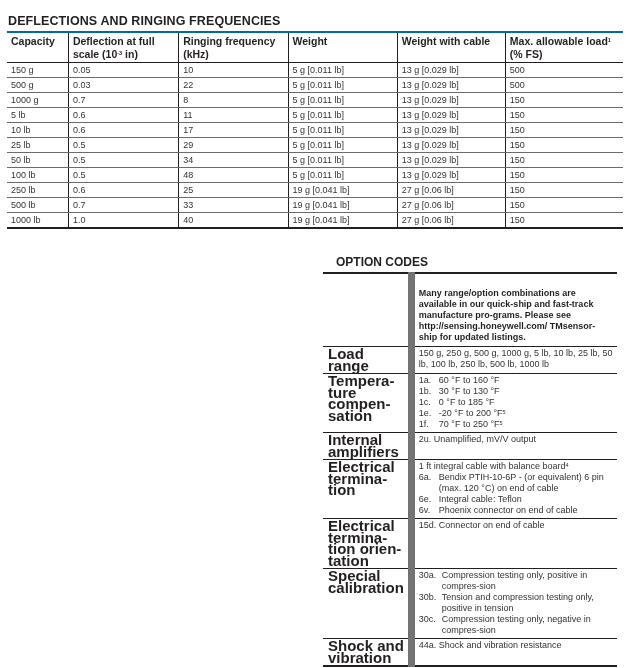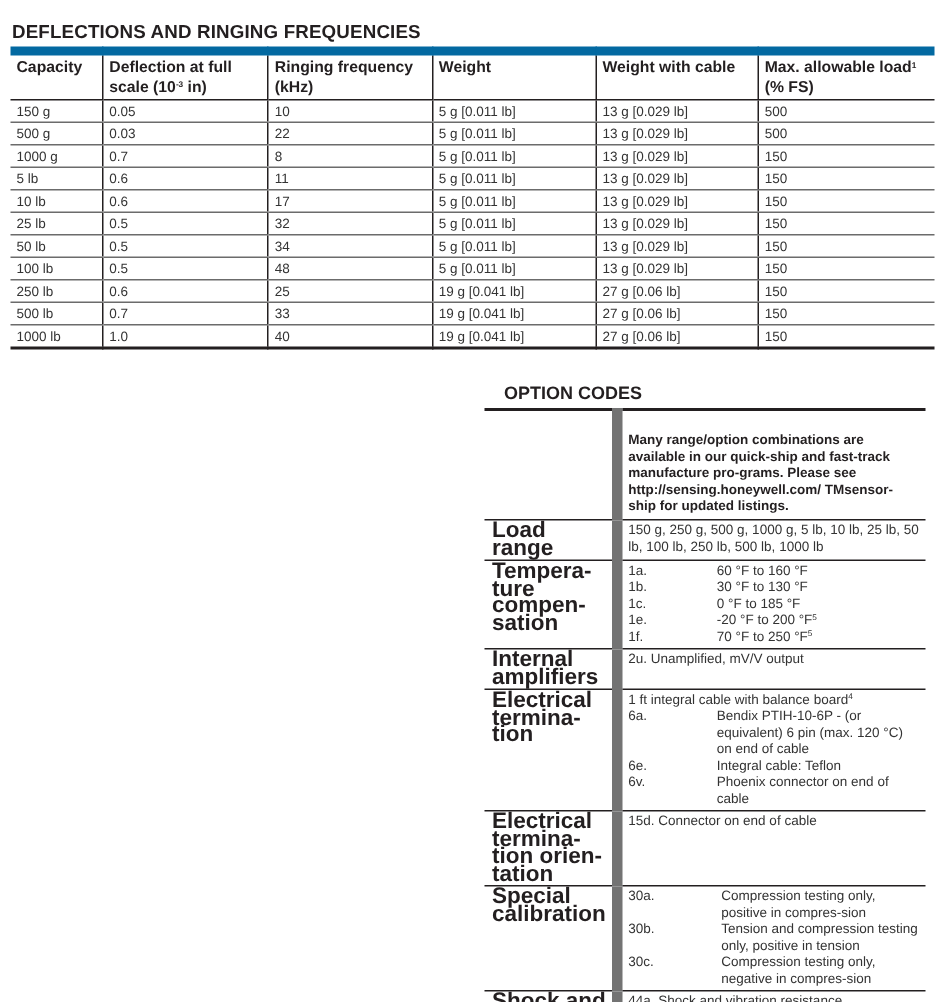--- a/index.html
+++ b/index.html
@@ -7,21 +7,21 @@
     width: 629px; height: 668px; position: relative; overflow: hidden;
     font-family: "Liberation Sans", sans-serif; color: #231f20;
   }
   .title1 {
     position: absolute; left: 8px; top: 14px;
     font-weight: bold; font-size: 12.5px; letter-spacing: 0.1px;
   }
   table.defl {
     position: absolute; left: 7px; top: 31px; width: 616px;
     border-collapse: collapse; font-size: 9px;
-    border-top: 6px solid #0369a1; border-bottom: 2px solid #231f20;
+    border-top: 2px solid #0369a1; border-bottom: 2px solid #231f20;
   }
   table.defl th {
     text-align: left; font-weight: bold; font-size: 10.5px; line-height: 12.5px;
     padding: 2px 4px 2px 4px; vertical-align: top;
     border-bottom: 1.2px solid #231f20;
   }
   table.defl td {
     padding: 0 4px; height: 14px; line-height: 14px;
     border-bottom: 1px solid #6b6b6b; color: #333;
   }
@@ -43,21 +43,21 @@
   }
   table.opt td {
     vertical-align: top; border-bottom: 1px solid #231f20;
     padding: 1px 4px 2px 4px; line-height: 11px;
   }
   table.opt td.lbl {
     width: 52px; font-weight: bold; font-size: 15px; line-height: 11.5px;
     color: #231f20; border-right: 7px solid #737373; padding-left: 5px;
   }
   table.opt td.intro { font-weight: bold; color: #231f20; padding-top: 14px; padding-bottom: 3px; }
-  .item { display: flex; gap: 39px; }
+  .item { display: flex; }
   .code { width: 20px; flex: 0 0 20px; }
   .code.wide { width: 23px; flex: 0 0 23px; }
   .desc { flex: 1; }
   sup { font-size: 5.5px; vertical-align: top; position: relative; top: -1px; }
 </style>
 </head>
 <body>
 
 <div class="title1">DEFLECTIONS AND RINGING FREQUENCIES</div>
 
@@ -109,21 +109,21 @@
         <td>10 lb</td>
         <td>0.6</td>
         <td>17</td>
         <td>5 g [0.011 lb]</td>
         <td>13 g  [0.029 lb]</td>
         <td>150</td>
       </tr>
       <tr>
         <td>25 lb</td>
         <td>0.5</td>
-        <td>32</td>
+        <td>29</td>
         <td>5 g [0.011 lb]</td>
         <td>13 g  [0.029 lb]</td>
         <td>150</td>
       </tr>
       <tr>
         <td>50 lb</td>
         <td>0.5</td>
         <td>34</td>
         <td>5 g [0.011 lb]</td>
         <td>13 g  [0.029 lb]</td>

